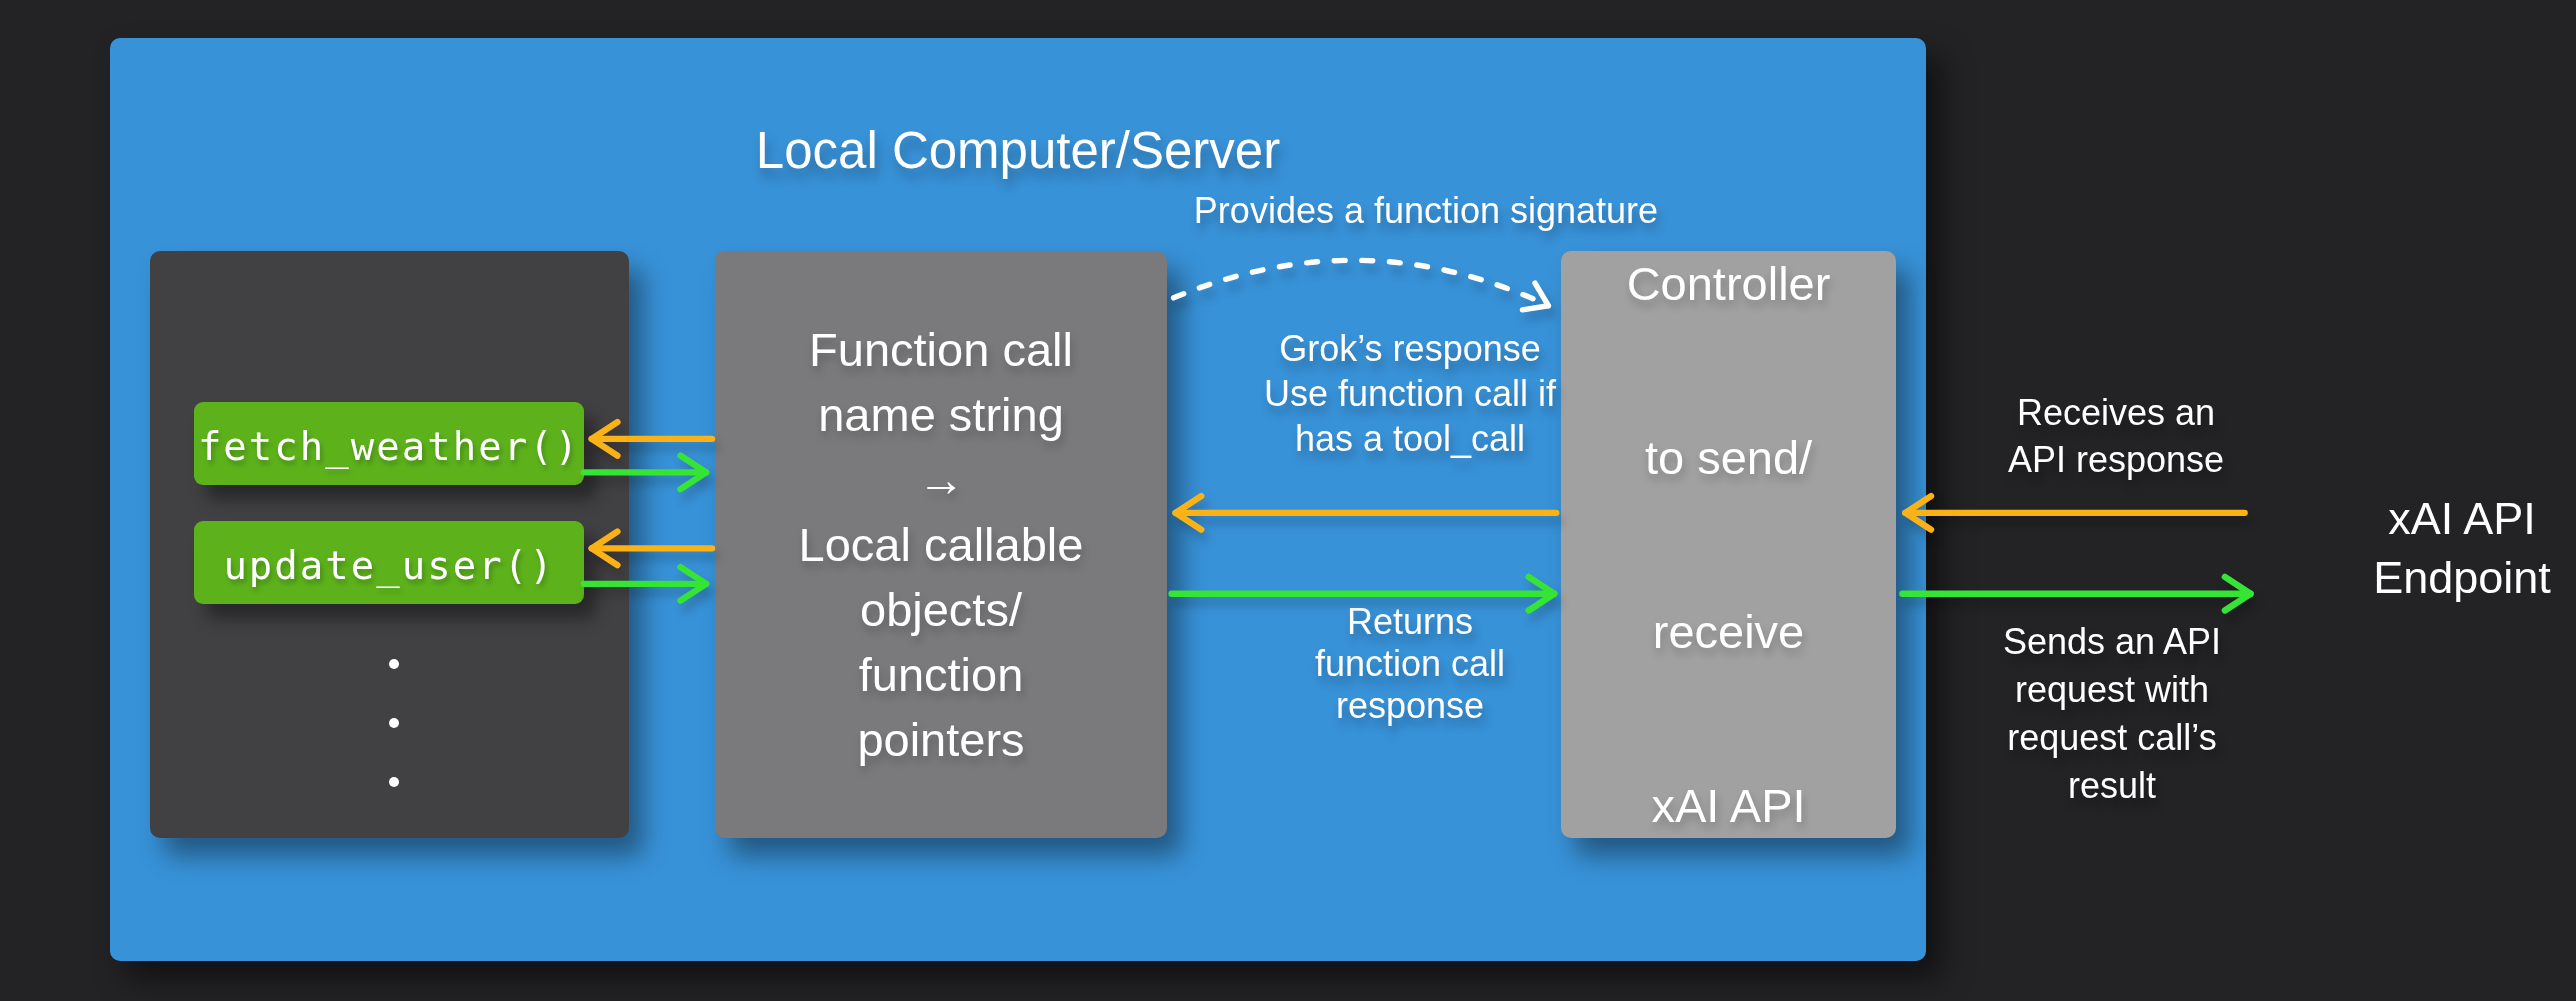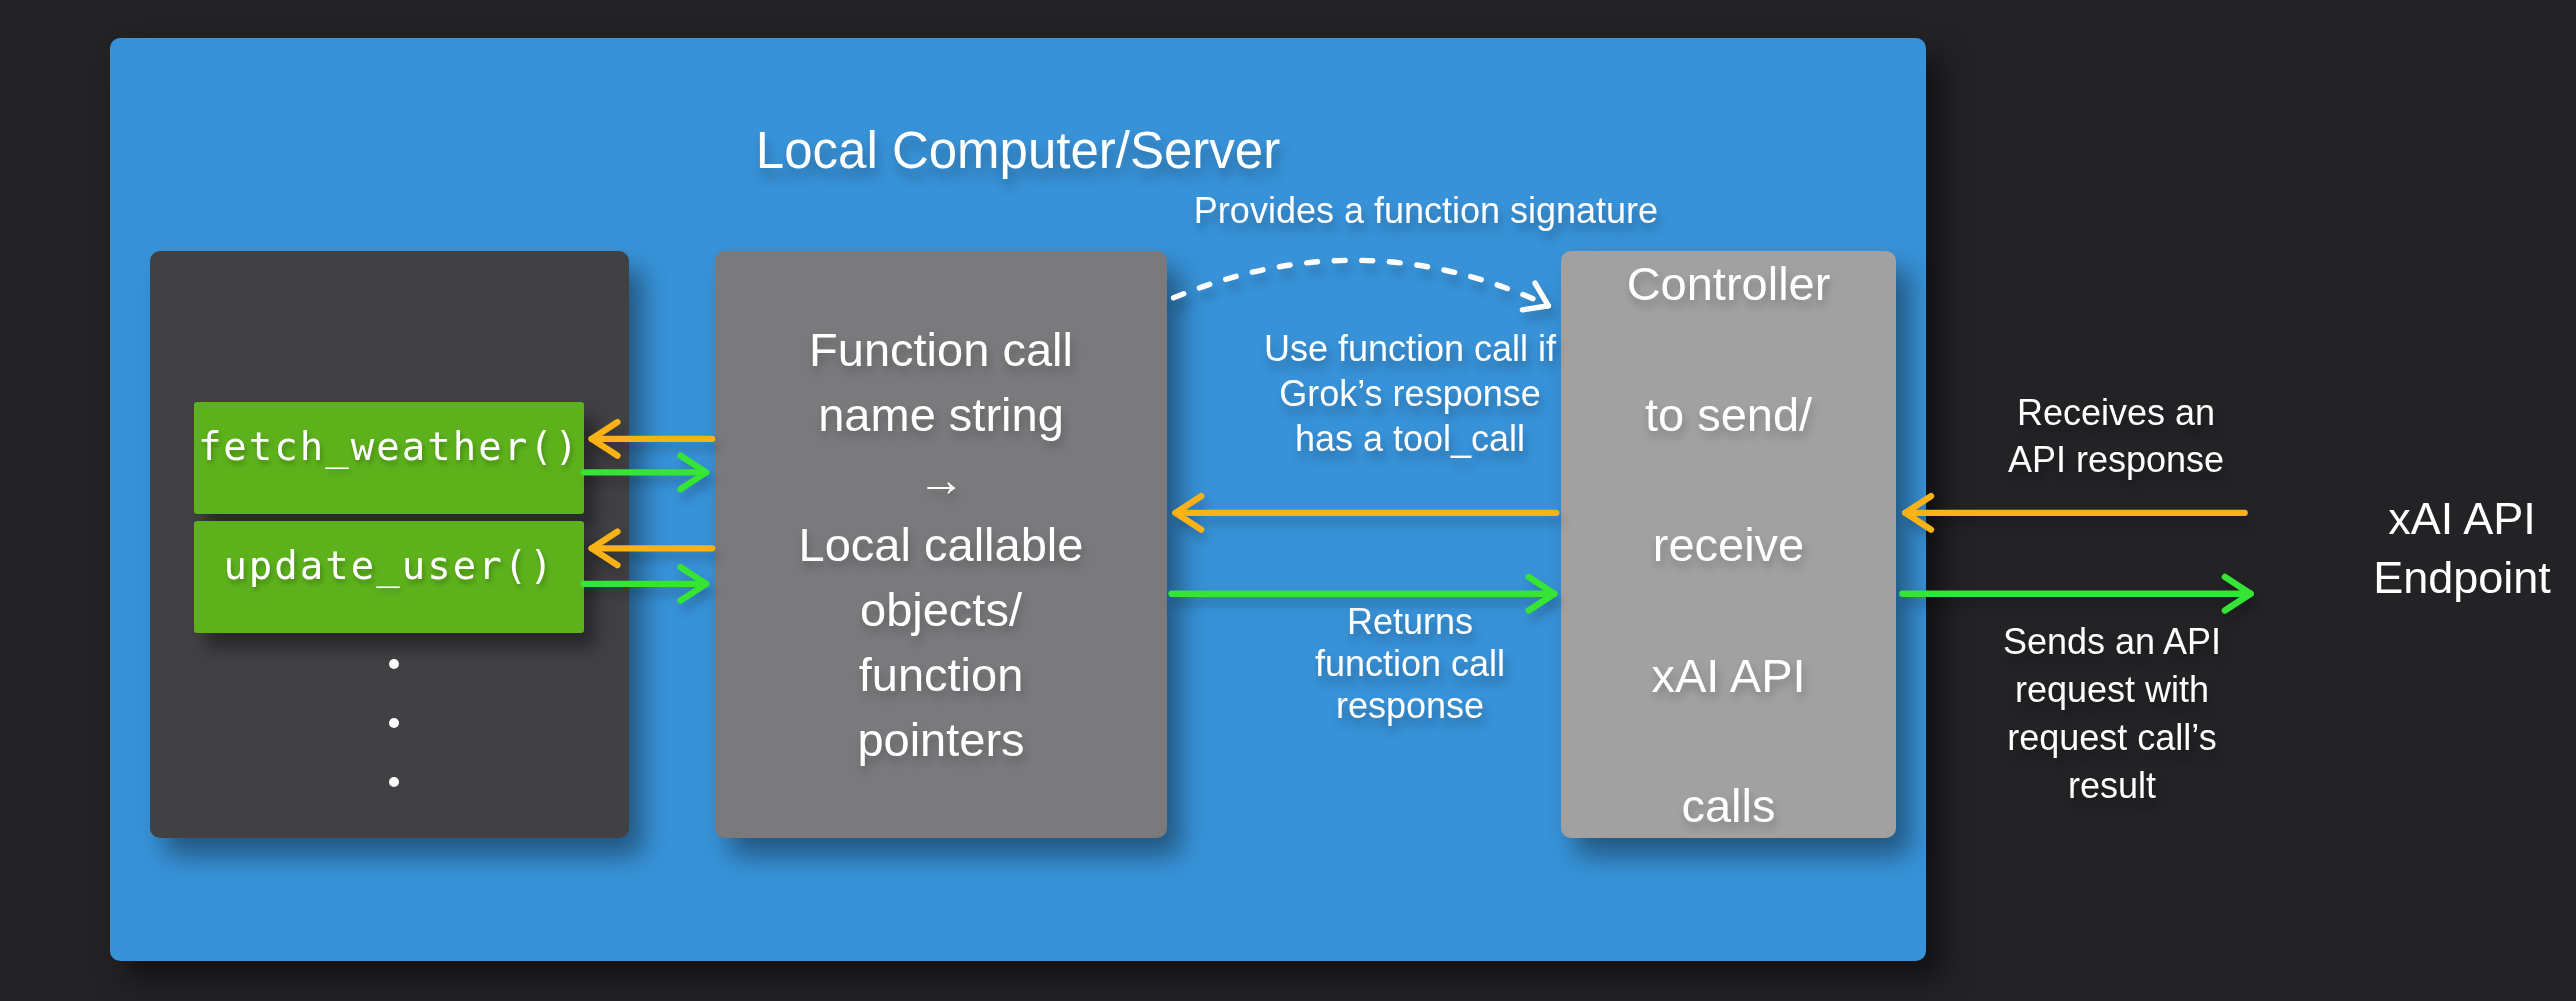--- a/index.html
+++ b/index.html
@@ -29,21 +29,21 @@
   .box-dark{left:150px;top:251px;width:479px;height:587px;background:var(--box-dark);}
   .box-mid{left:715px;top:251px;width:452px;height:587px;background:var(--box-mid);
     display:flex;flex-direction:column;justify-content:center;}
   .box-light{left:1561px;top:251px;width:335px;height:587px;background:var(--box-light);
     display:flex;flex-direction:column;justify-content:space-between;}
   .box-title{left:150px;top:290px;width:479px;text-align:center;font-size:45px;line-height:51px;
     font-weight:500;text-shadow:2px 6px 8px rgba(0,0,0,.25);}
   .box-line{display:block;text-align:center;font-size:47px;line-height:65px;font-weight:500;
     text-shadow:2px 6px 8px rgba(0,0,0,.22);}
   .chip{
-    left:194px;width:390px;height:112px;background:var(--button-green);border-radius:3px;
+    left:194px;width:390px;height:83px;background:var(--button-green);border-radius:9px;
     box-shadow:12px 15px 16px rgba(0,0,0,.38);
     font-family:"DejaVu Sans Mono","Liberation Mono",monospace;
     font-size:39px;line-height:89px;letter-spacing:2px;text-align:center;
     text-shadow:2px 4px 5px rgba(0,0,0,.25);
   }
   .chip-1{top:402px;} .chip-2{top:521px;}
   .dot{left:389px;width:10px;height:10px;border-radius:50%;background:var(--text-white);}
   .label{
     text-align:center;transform:translateX(-50%);font-size:36px;font-weight:500;
     text-shadow:3px 8px 10px rgba(0,0,0,.28);white-space:nowrap;margin-left:45px;
@@ -89,26 +89,25 @@
     <span class="box-line">objects/</span>
     <span class="box-line">function</span>
     <span class="box-line">pointers</span>
   </div>
 
   <div class="abs box box-light">
     <span class="box-line">Controller</span>
     <span class="box-line">to send/</span>
     <span class="box-line">receive</span>
     <span class="box-line">xAI API</span>
-    <span class="box-line">calls</span>
   </div>
 
   <div class="abs label lbl-use">
+    <span>Grok’s response</span>
     <span>Use function call if</span>
-    <span>Grok’s response</span>
     <span>has a tool_call</span>
   </div>
   <div class="abs label lbl-returns">
     <span>Returns</span>
     <span>function call</span>
     <span>response</span>
   </div>
   <div class="abs label lbl-receives">
     <span>Receives an</span>
     <span>API response</span>

